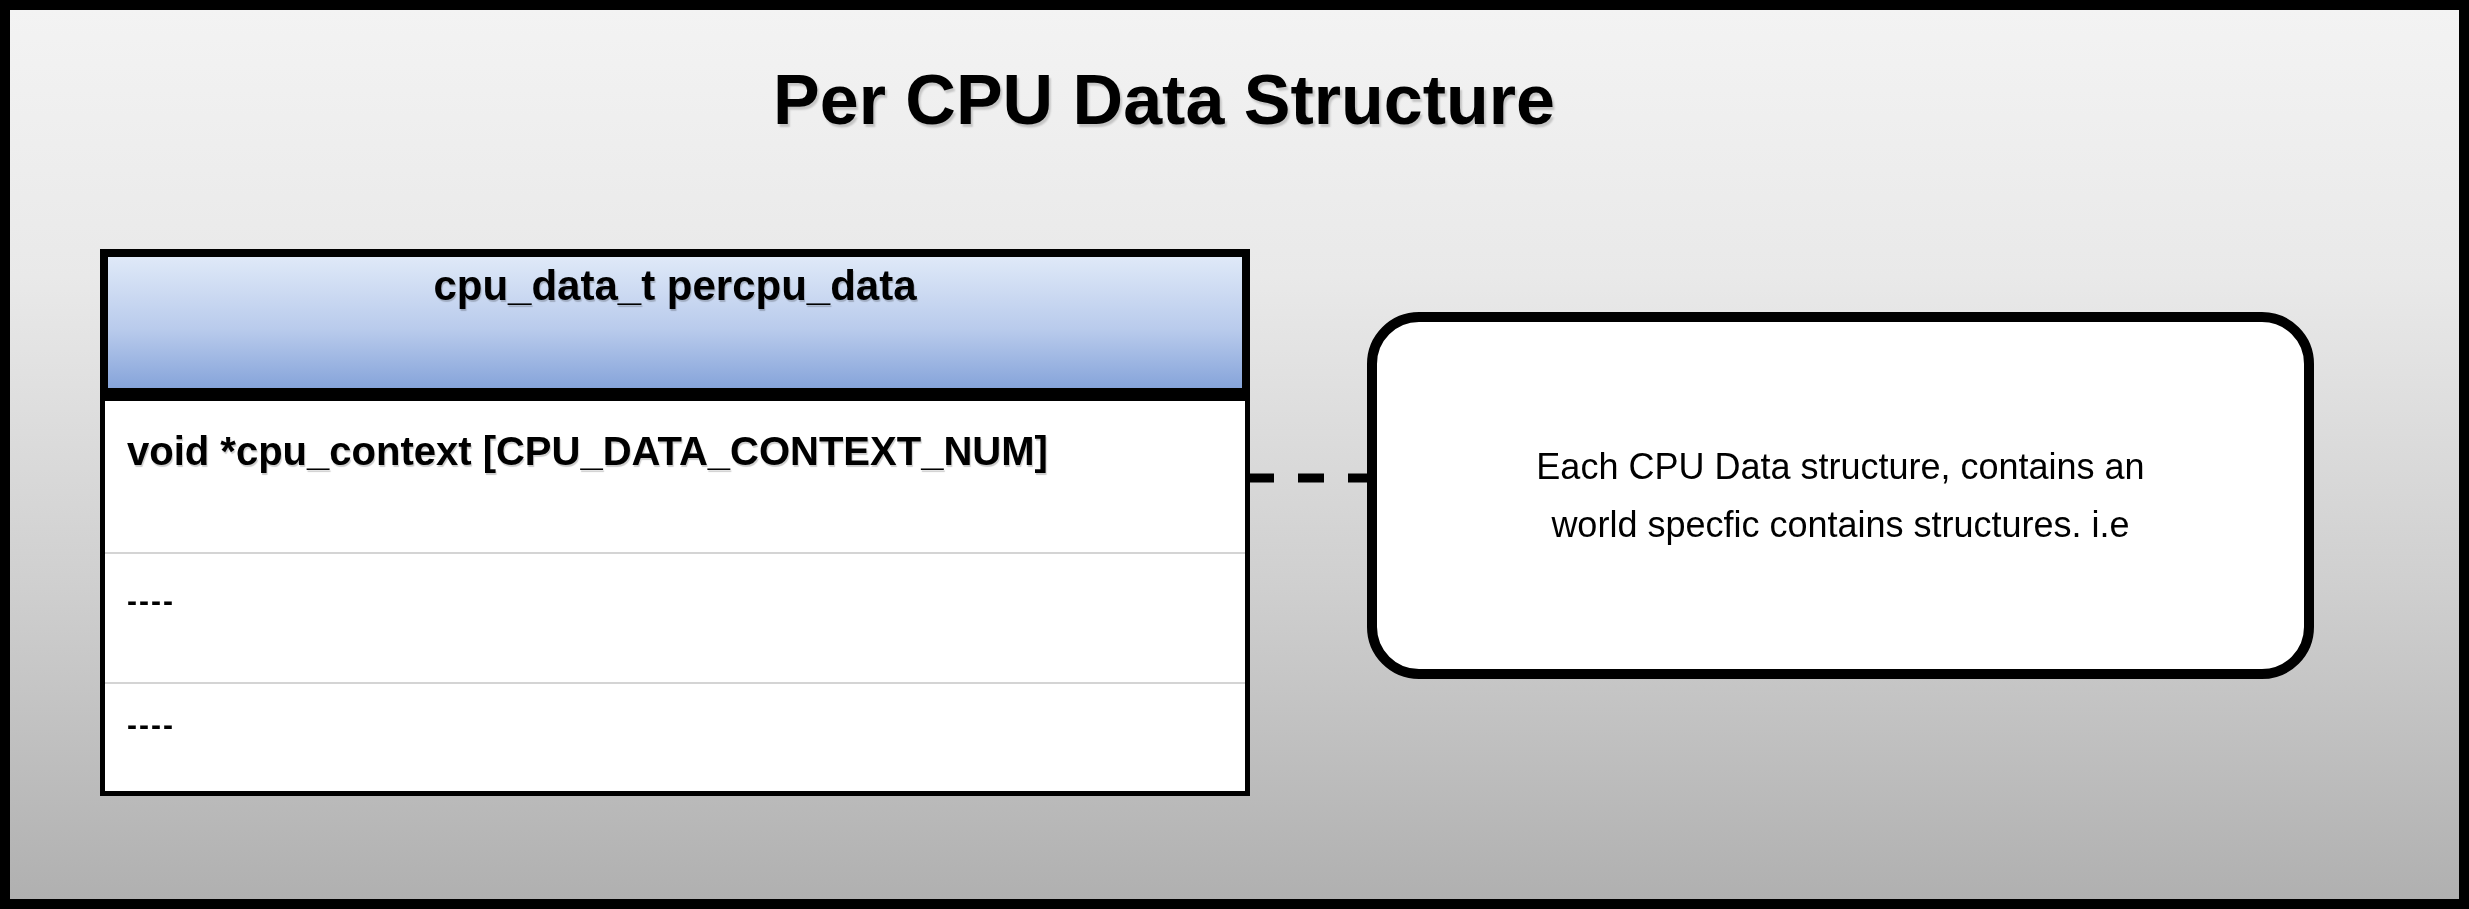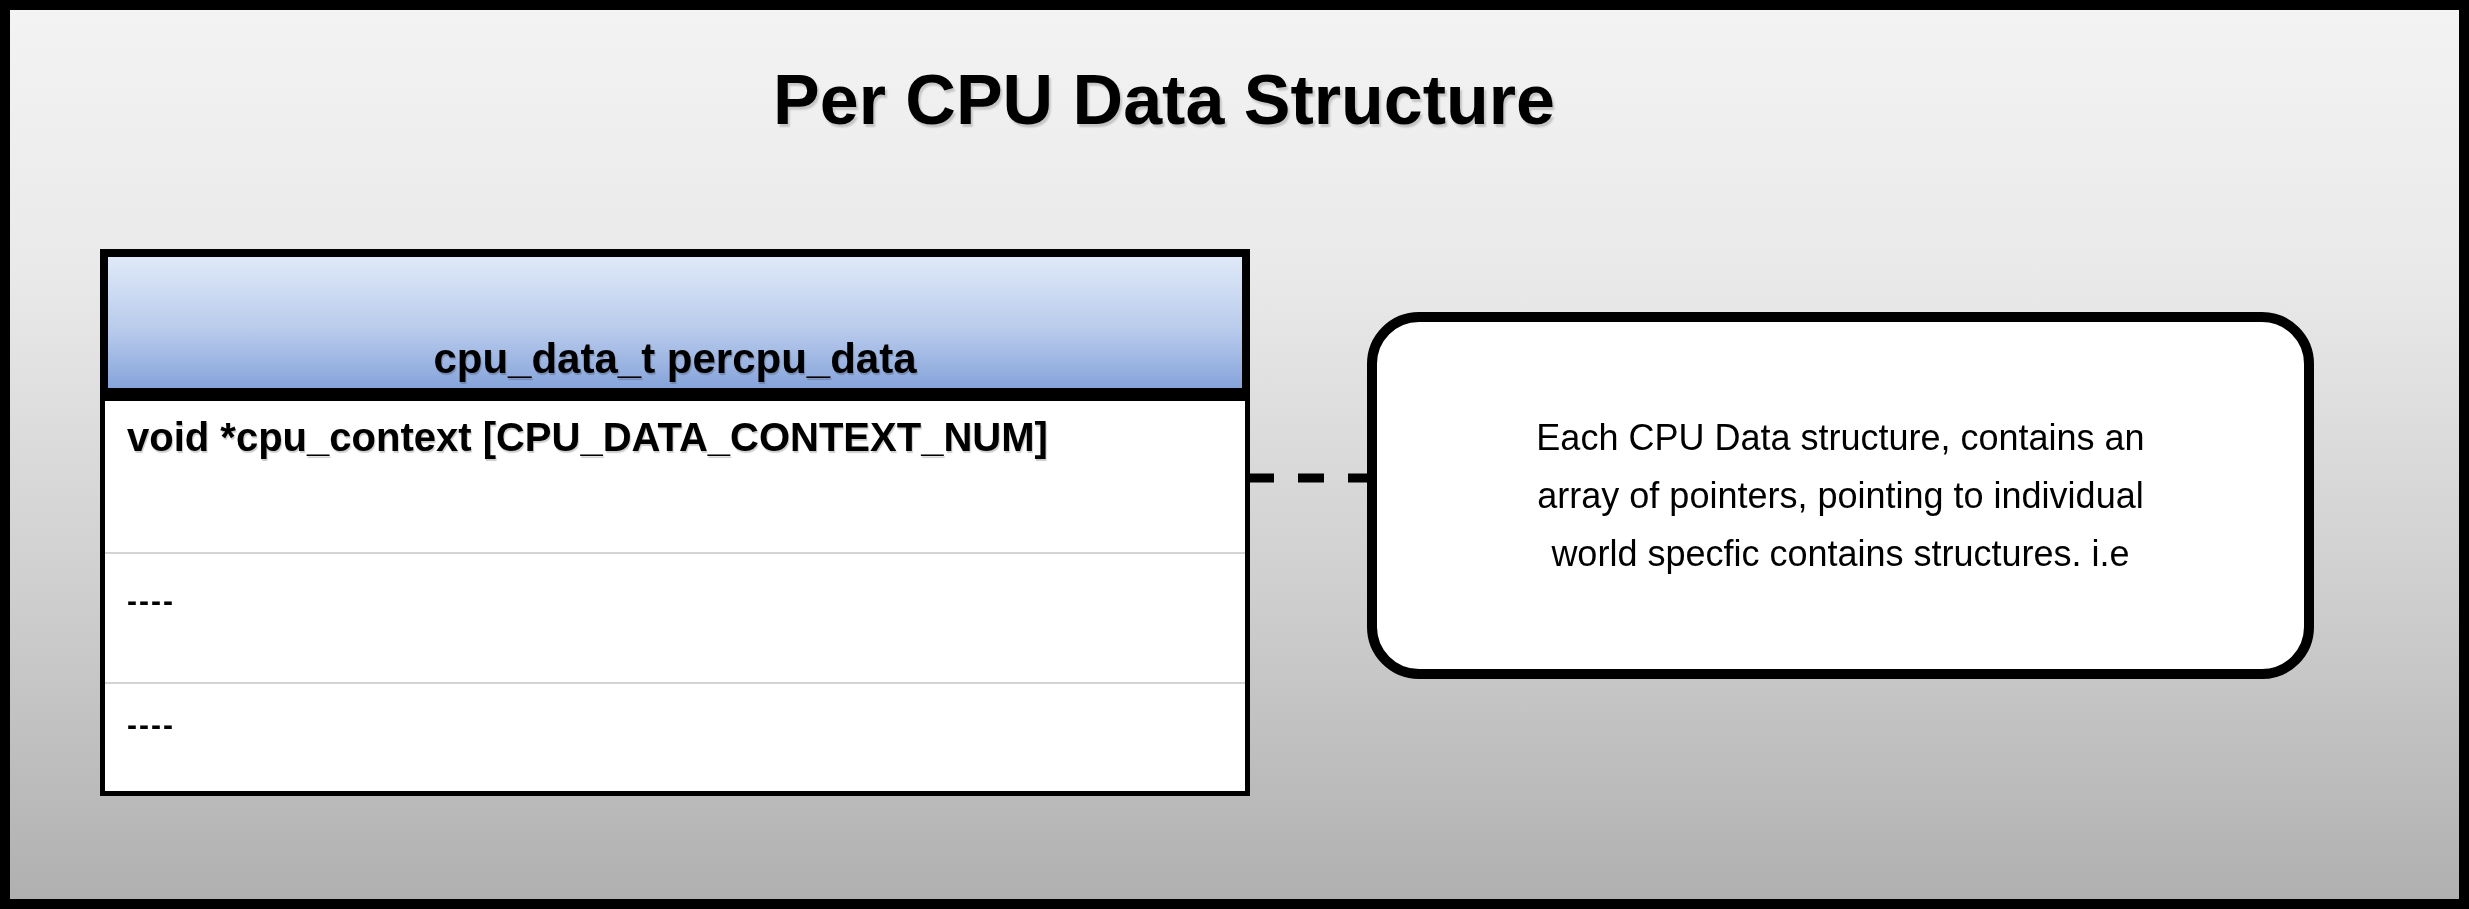--- a/index.html
+++ b/index.html
@@ -32,21 +32,21 @@
   .tbl-header {
     position: absolute;
     left: 90px;
     top: 239px;
     width: 1150px;
     height: 147px;
     border: 8px solid #000000;
     background: linear-gradient(180deg, #dfe9f8 0%, #b9cbec 55%, #86a4da 100%);
     display: flex;
     flex-direction: column;
-    justify-content: flex-end;
+    justify-content: space-between;
     align-items: center;
     font-size: 42px;
     line-height: 58px;
     font-weight: 700;
     text-align: center;
     text-shadow: 1px 2px 1px rgba(0,0,0,0.20);
     white-space: nowrap;
   }
 
   .tbl-body {
@@ -57,21 +57,21 @@
     height: 400px;
     border: 5px solid #000000;
     background: #ffffff;
     display: flex;
     flex-direction: column;
   }
 
   .tbl-row-main {
     height: 153px;
     border-bottom: 2px solid #d4d4d4;
-    padding: 12px 8px 0 22px;
+    padding: 26px 8px 0 22px;
     font-size: 40px;
     font-weight: 700;
     line-height: 48px;
     white-space: nowrap;
     text-shadow: 1px 2px 1px rgba(0,0,0,0.20);
   }
 
   .tbl-row-dash {
     height: 130px;
     border-bottom: 2px solid #d4d4d4;
@@ -132,17 +132,16 @@
     <div class="tbl-row-dash last">----</div>
   </div>
 
   <svg class="arrow-svg" viewBox="0 0 185 60" xmlns="http://www.w3.org/2000/svg">
     <line x1="0" y1="30" x2="134" y2="30" stroke="#000000" stroke-width="9" stroke-dasharray="26 24"></line>
     <polygon points="177,30 120,5 135,30 120,55" fill="#000000"></polygon>
   </svg>
 
   <div class="callout">
     <div>Each CPU Data structure, contains an</div>
-    <div>array of pointers, pointing to individual</div>
     <div>world specfic contains structures. i.e</div>
   </div>
 
 </div>
 
 </body></html>

